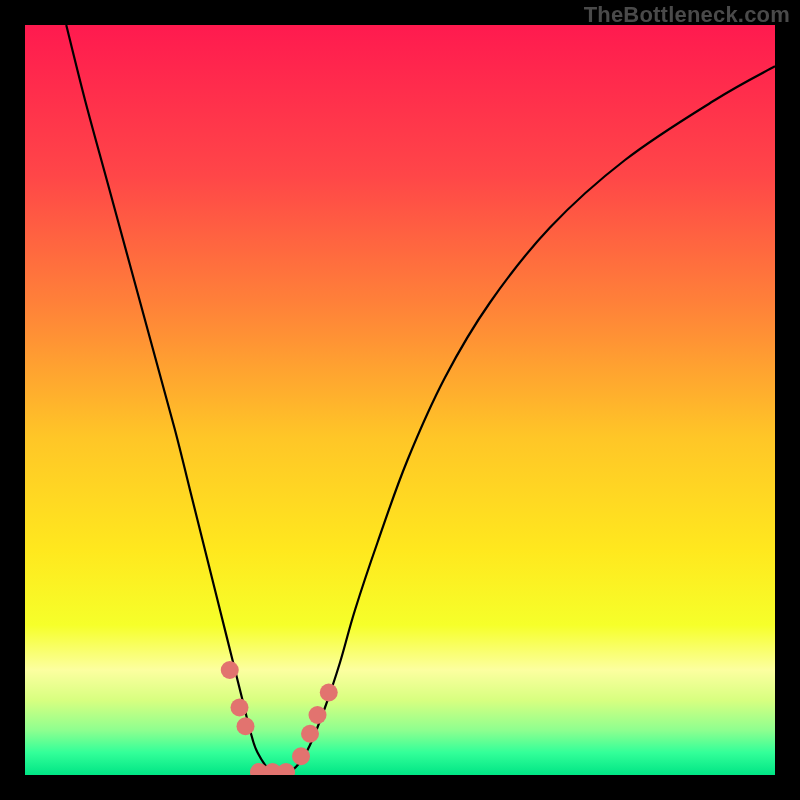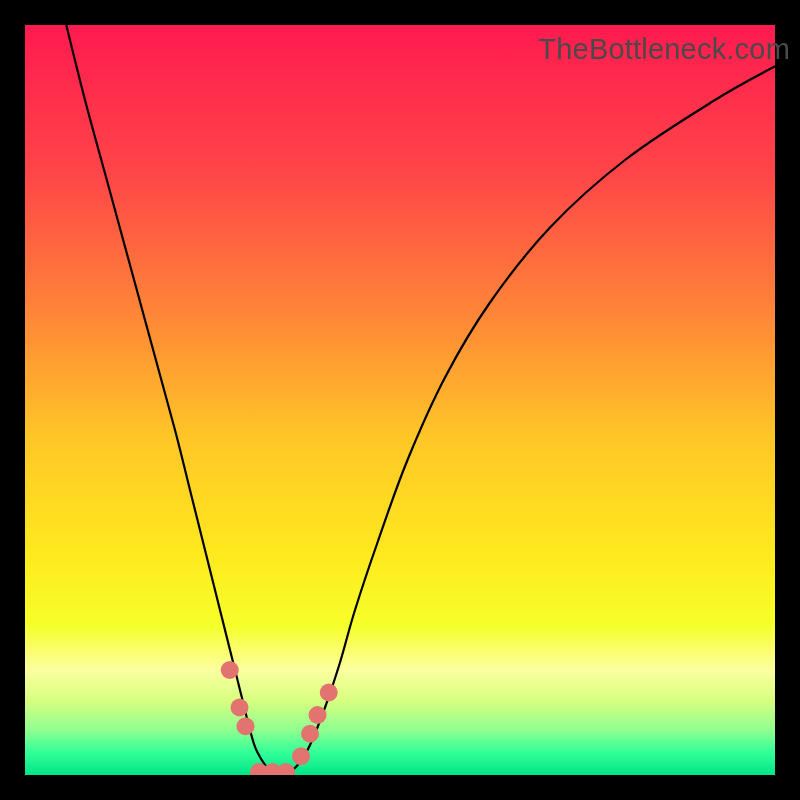--- a/index.html
+++ b/index.html
@@ -22,25 +22,24 @@
     top: 25px;
     width: 750px;
     height: 750px;
     overflow: hidden;
   }
   .watermark {
     position: absolute;
     top: 2px;
     right: 10px;
     color: #4a4a4a;
-    font-size: 29px;
-    font-weight: 400;
+    font-size: 22px;
+    font-weight: 700;
     letter-spacing: 0.2px;
     z-index: 10;
-    margin-top: 31px;
   }
   svg { display: block; }
 </style>
 </head>
 <body>
 
 <div class="frame">
 
   <div class="watermark">TheBottleneck.com</div>
 

